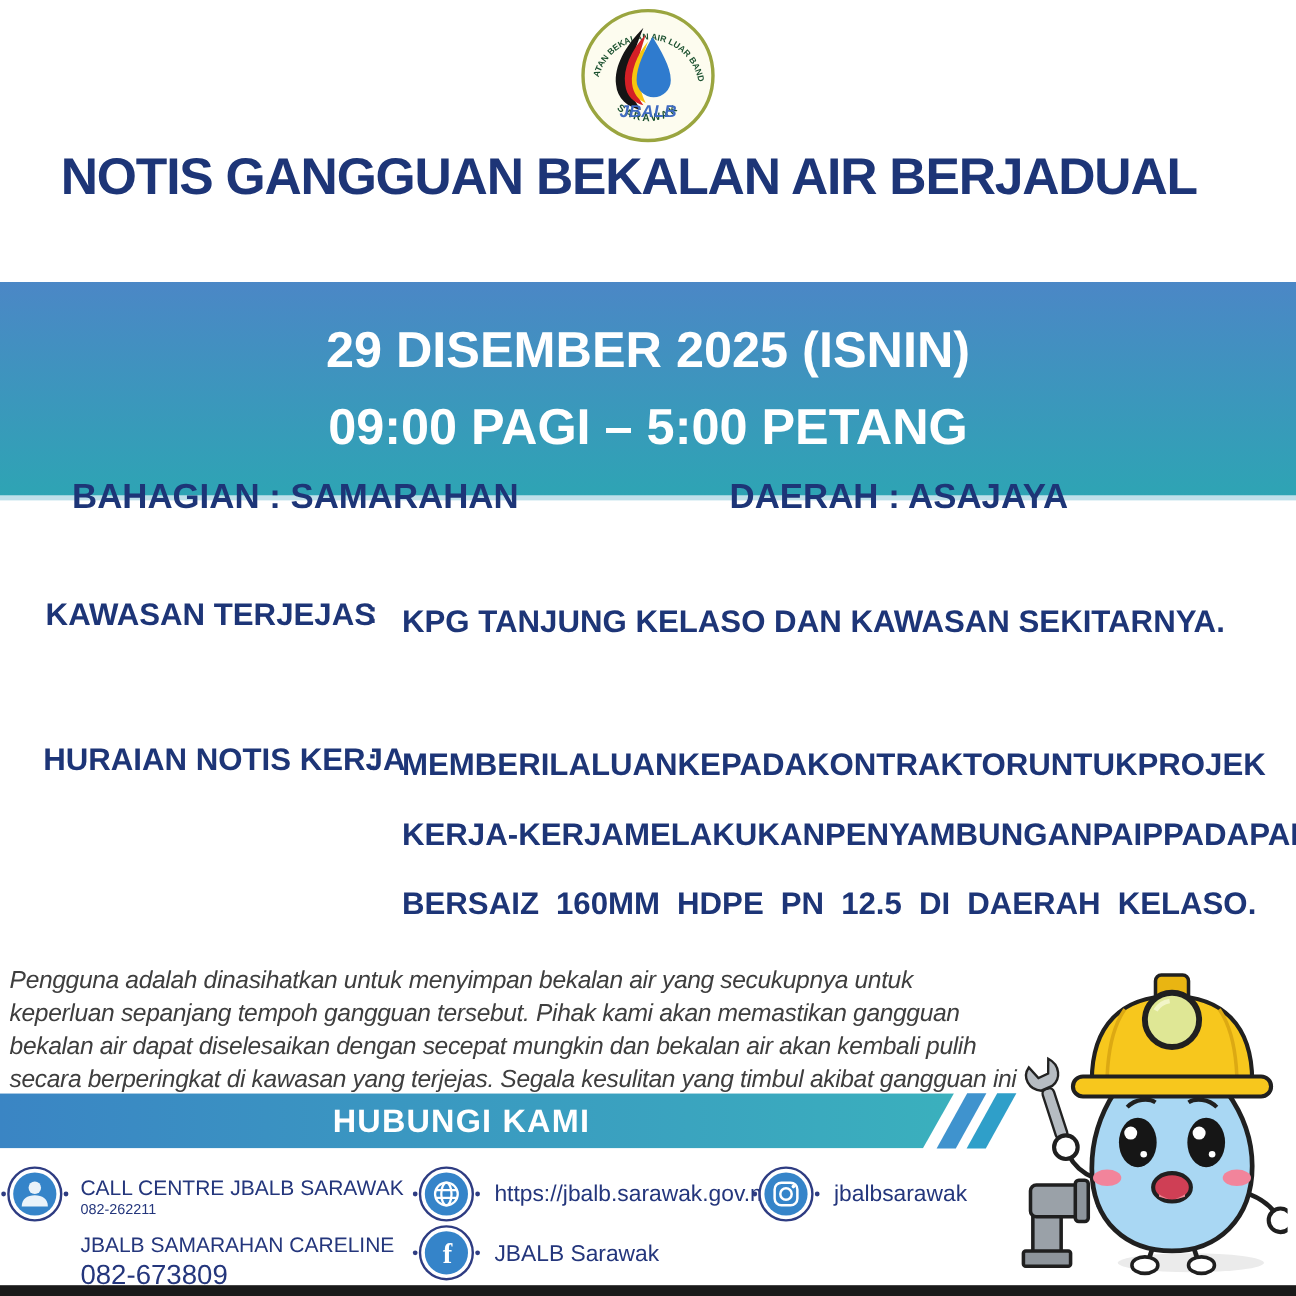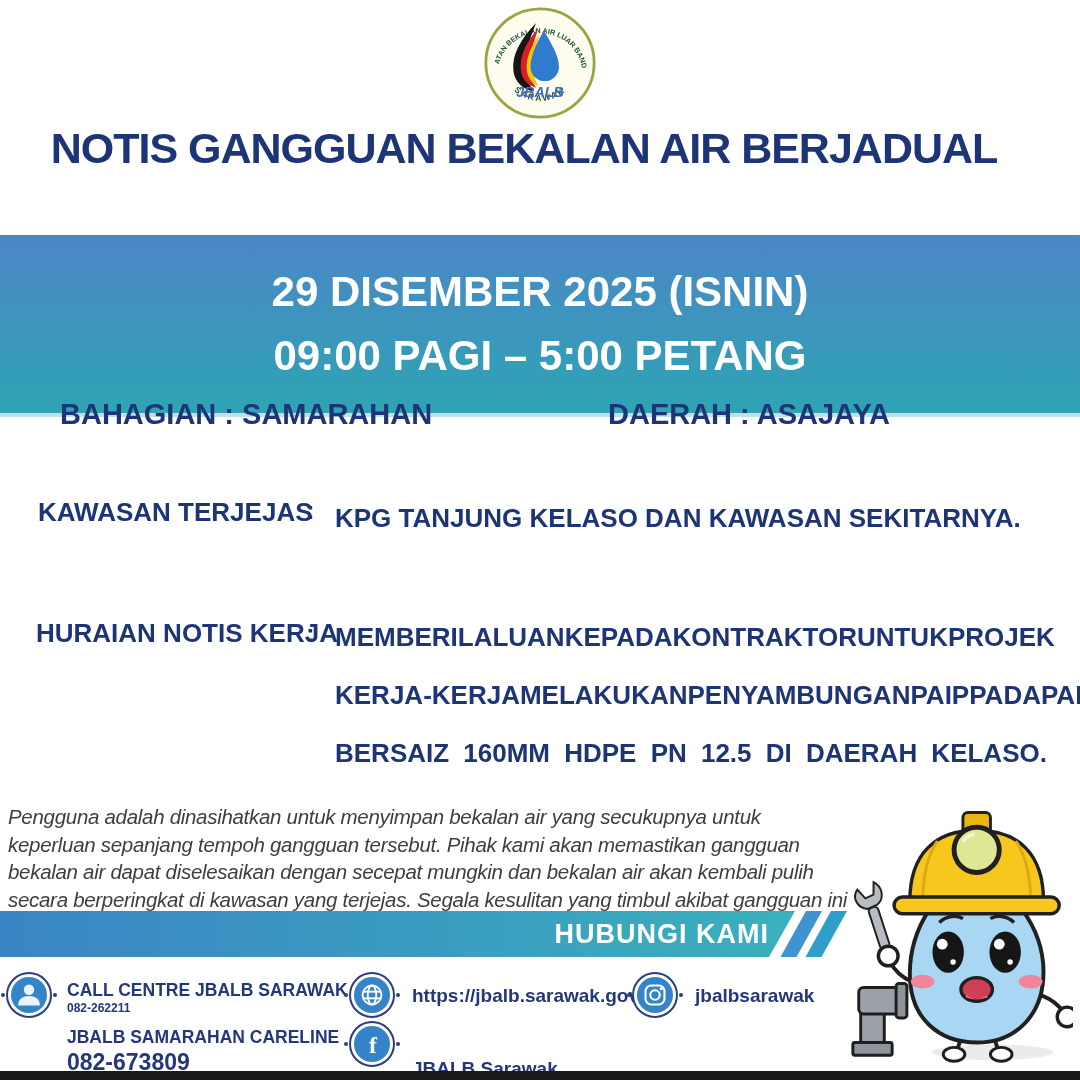--- a/index.html
+++ b/index.html
@@ -39,21 +39,21 @@
   
   .disclaimer{
     position:absolute;left:8px;top:803px;width:845px;
     font-size:20.5px;line-height:27.5px;font-style:italic;color:#3e3e3e;letter-spacing:-0.3px;
   }
   
   .contact-banner{
     position:absolute;left:0;top:911px;width:795px;height:46px;
     background:linear-gradient(90deg,#3a85c4 0%,#3ab0bd 100%);
     clip-path:polygon(0 0,100% 0,calc(100% - 26px) 100%,0 100%);
-    display:flex;align-items:center;justify-content:flex-end;
+    display:flex;align-items:center;justify-content:center;
   }
   .contact-banner-label{color:#fff;font-size:27px;font-weight:bold;letter-spacing:1px;padding-right:26px;}
   .stripe{position:absolute;top:911px;height:46px;width:16px;transform:skewX(-29deg);transform-origin:top left;}
   .stripe-1{left:806px;background:#3f93ce;}
   .stripe-2{left:831px;background:#2f9fc9;}
   
   .badge{
     position:absolute;width:46px;height:46px;border-radius:50%;
     border:2px solid #2e3c82;background:#fff;box-sizing:border-box;
     display:flex;align-items:center;justify-content:center;
@@ -64,27 +64,27 @@
   .badge::before{left:-7px;transform:translateY(-50%);}
   .badge::after{right:-7px;transform:translateY(-50%);}
   .badge .inner{
     width:36px;height:36px;border-radius:50%;background:#3584c9;
     display:flex;align-items:center;justify-content:center;
   }
   .badge-person{left:6px;top:972px;}
   .badge-globe{left:349px;top:972px;}
   .badge-facebook{left:349px;top:1021px;}
   .badge-instagram{left:632px;top:972px;}
-  .ft{position:absolute;font-weight:bold;color:#24367c;white-space:nowrap;}
+  .ft{position:absolute;font-weight:normal;color:#24367c;white-space:nowrap;}
   .cc-label{left:67px;top:980px;font-size:17.5px;}
   .cc-phone{left:67px;top:1001px;font-size:12px;}
   .cl-label{left:67px;top:1027px;font-size:17.5px;}
   .cl-phone{left:67px;top:1049px;font-size:23px;}
   .website{left:412px;top:985px;font-size:19px;}
-  .facebook{left:412px;top:1035px;font-size:19px;margin-top:23px;}
+  .facebook{left:412px;top:1035px;font-size:19px;}
   .instagram{left:695px;top:985px;font-size:19px;}
   .footer-bar{position:absolute;left:0;top:1071px;width:1080px;height:9px;background:#1a1a1a;}
   
   .mascot{position:absolute;left:843px;top:785px;width:230px;height:285px;}
 </style>
 </head>
 <body>
 
 <div class="canvas">
 

